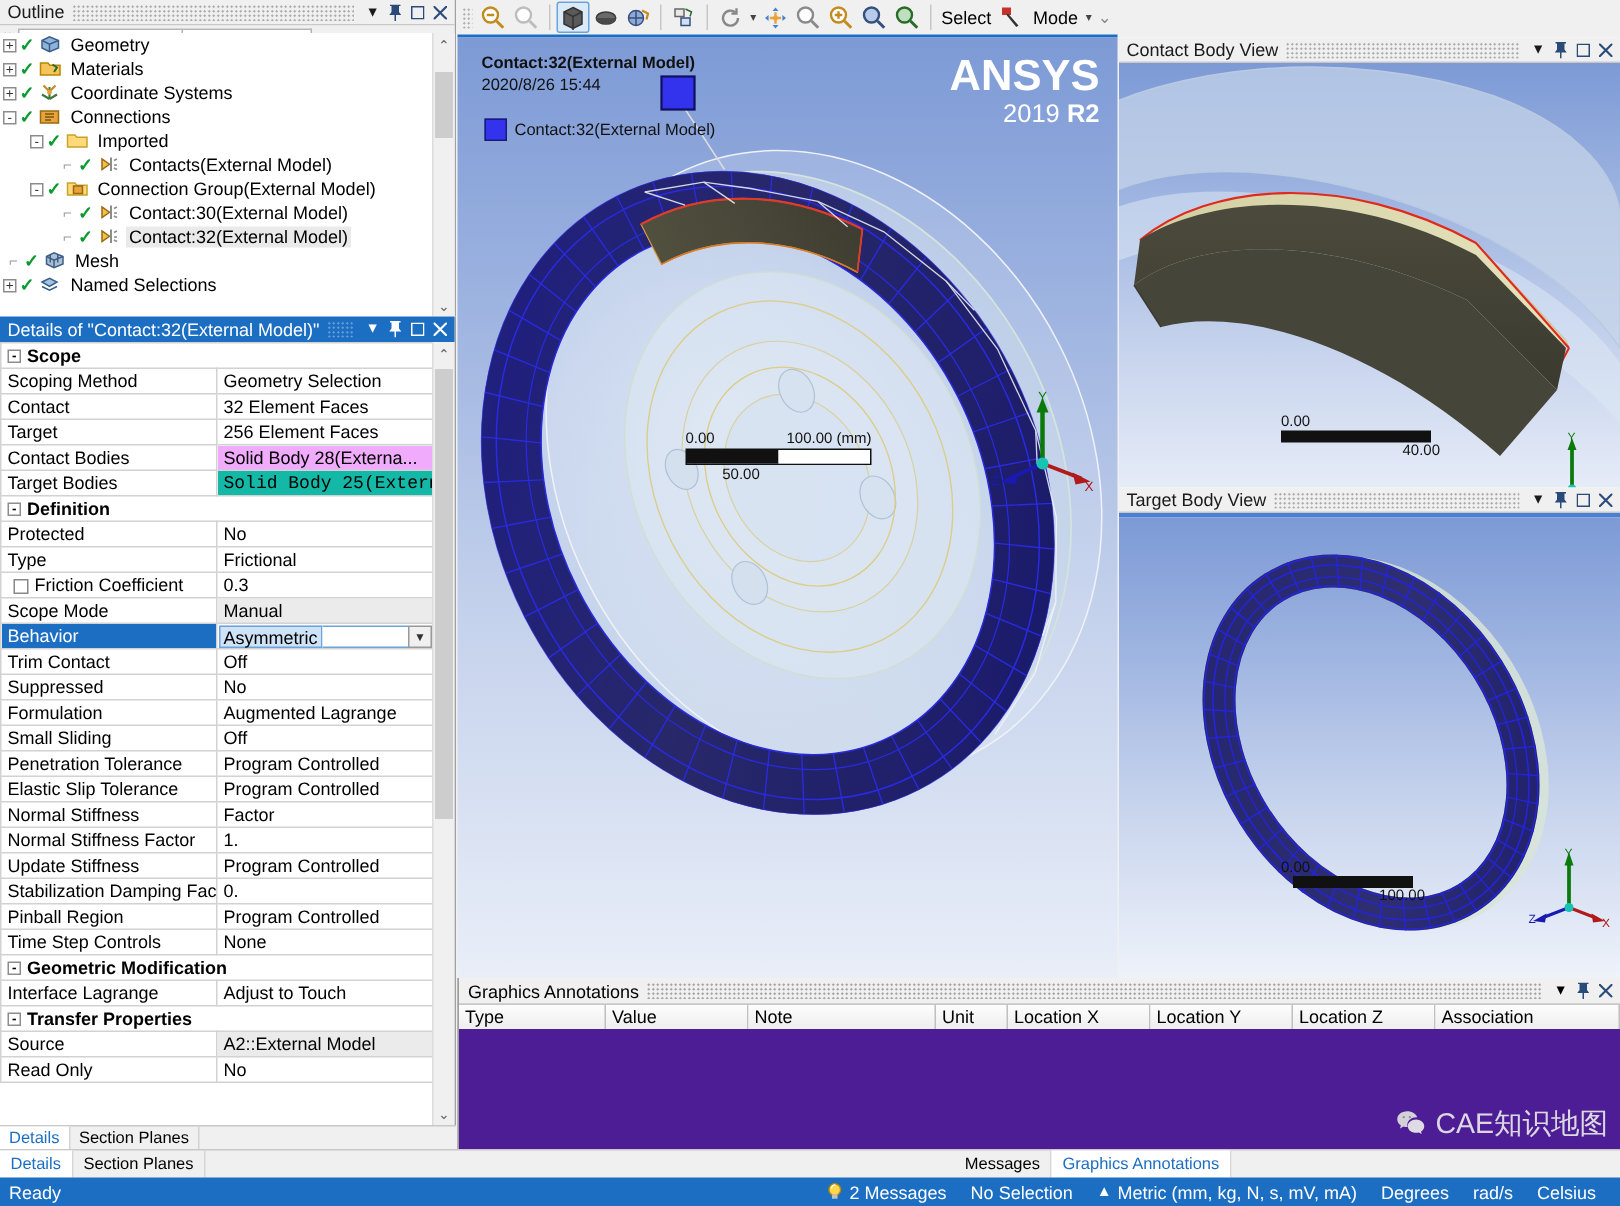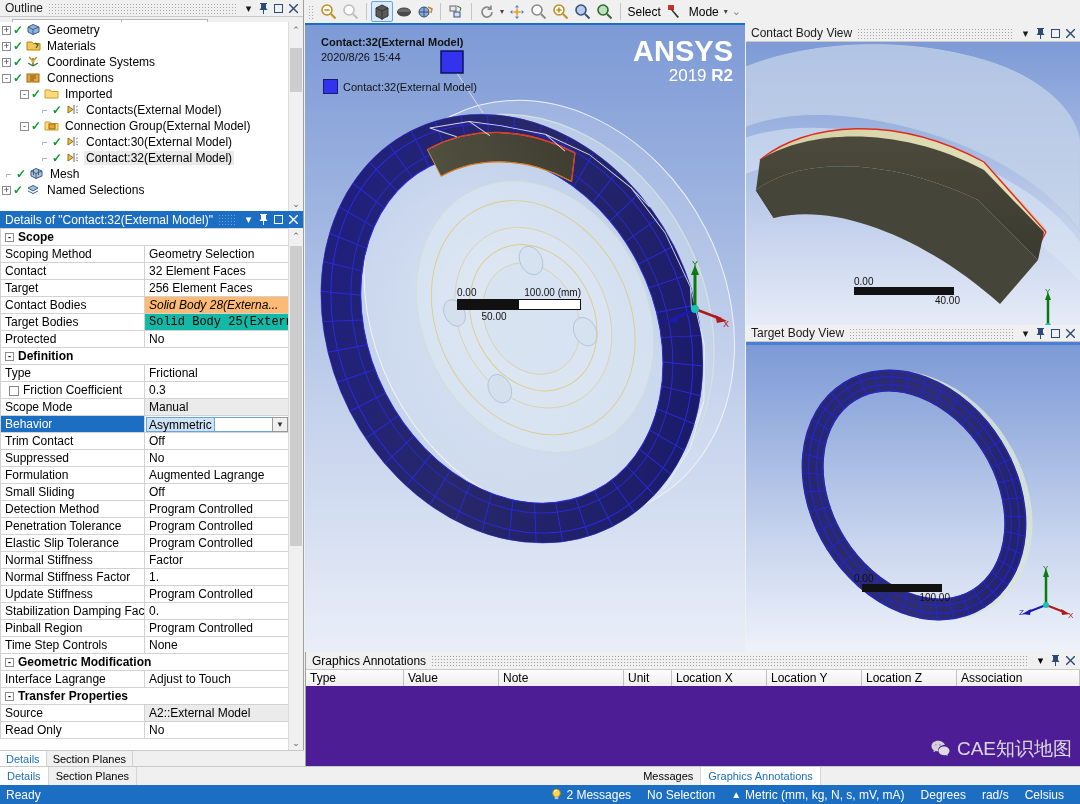--- a/index.html
+++ b/index.html
@@ -83,21 +83,21 @@
   table.props td { border: 1px solid #d2d2d2; padding: 0 0 0 4px; overflow: hidden;
                    white-space: nowrap; height: 17px; }
   td.hdr { font-weight: bold; background: #fff; border-left: none; }
   td.hdr .exp { display: inline-flex; width: 9px; height: 9px; border: 1px solid #8d8d8d;
                 align-items: center; justify-content: center; font-size: 9px; line-height: 7px;
                 margin-right: 4px; vertical-align: middle; }
   td.k { width: 172px; }
   td.v { width: 117px; }
   td.k.ind { padding-left: 8px; }
   td.v.grey { background: #ebebeb; }
-  td.v.red  { background: #fdba74; color: #000; font-style: italic; }
+  td.v.red  { background: #f0abfc; color: #000; }
   td.v.purple { background: #14b8a6; color: #000; font-family: Liberation Mono, monospace; }
   tr.selrow td.k { background: #1c6ec3; color: #fff; margin-top: 10px; }
   .cellchk { display: inline-block; width: 10px; height: 10px; border: 1px solid #888;
              background: #fff; vertical-align: middle; margin-right: 4px; }
   .editcell { display: flex; align-items: center; height: 15px; }
   .editcell .etext { background: #cfe3f7; border: 1px solid #6aa4dd; height: 15px;
                      padding: 0 2px; line-height: 14px; flex: 0 0 auto; }
   .editcell .espacer { flex: 1 1 auto; background: #fff; height: 15px; border-top: 1px solid #6aa4dd;
                        border-bottom: 1px solid #6aa4dd; }
   .editcell .edrop { width: 16px; height: 15px; background: #f0f0f0; border: 1px solid #999;
@@ -384,25 +384,25 @@
             </tr>
             <tr>
               <td class="k"><span>Contact Bodies</span></td>
               <td class="v red"><span>Solid Body 28(Externa...</span></td>
             </tr>
             <tr>
               <td class="k"><span>Target Bodies</span></td>
               <td class="v purple"><span>Solid Body 25(Externa...</span></td>
             </tr>
             <tr>
+              <td class="hdr" colspan="2"><span class="exp">-</span><span>Definition</span></td>
+            </tr>
+            <tr>
               <td class="k"><span>Protected</span></td>
               <td class="v"><span>No</span></td>
-            </tr>
-            <tr>
-              <td class="hdr" colspan="2"><span class="exp">-</span><span>Definition</span></td>
             </tr>
             <tr>
               <td class="k"><span>Type</span></td>
               <td class="v"><span>Frictional</span></td>
             </tr>
             <tr>
               <td class="k ind"><span class="cellchk"></span><span>Friction Coefficient</span></td>
               <td class="v"><span>0.3</span></td>
             </tr>
             <tr>
@@ -427,24 +427,20 @@
               <td class="k"><span>Suppressed</span></td>
               <td class="v"><span>No</span></td>
             </tr>
             <tr>
               <td class="k"><span>Formulation</span></td>
               <td class="v"><span>Augmented Lagrange</span></td>
             </tr>
             <tr>
               <td class="k"><span>Small Sliding</span></td>
               <td class="v"><span>Off</span></td>
-            </tr>
-            <tr>
-              <td class="k"><span>Detection Method</span></td>
-              <td class="v"><span>Program Controlled</span></td>
             </tr>
             <tr>
               <td class="k"><span>Penetration Tolerance</span></td>
               <td class="v"><span>Program Controlled</span></td>
             </tr>
             <tr>
               <td class="k"><span>Elastic Slip Tolerance</span></td>
               <td class="v"><span>Program Controlled</span></td>
             </tr>
             <tr>

